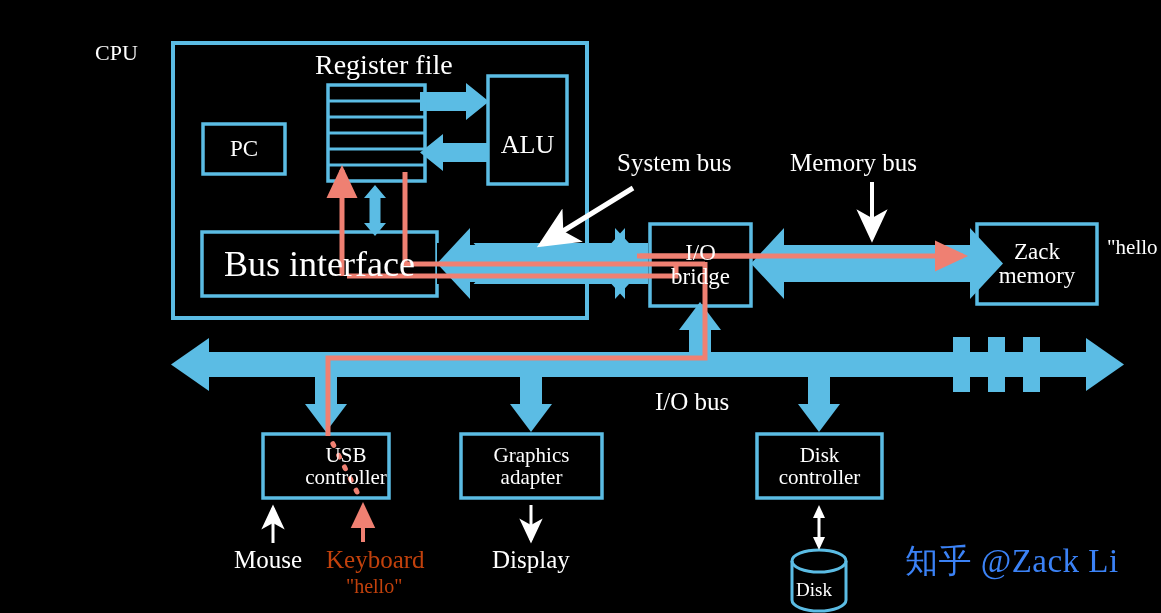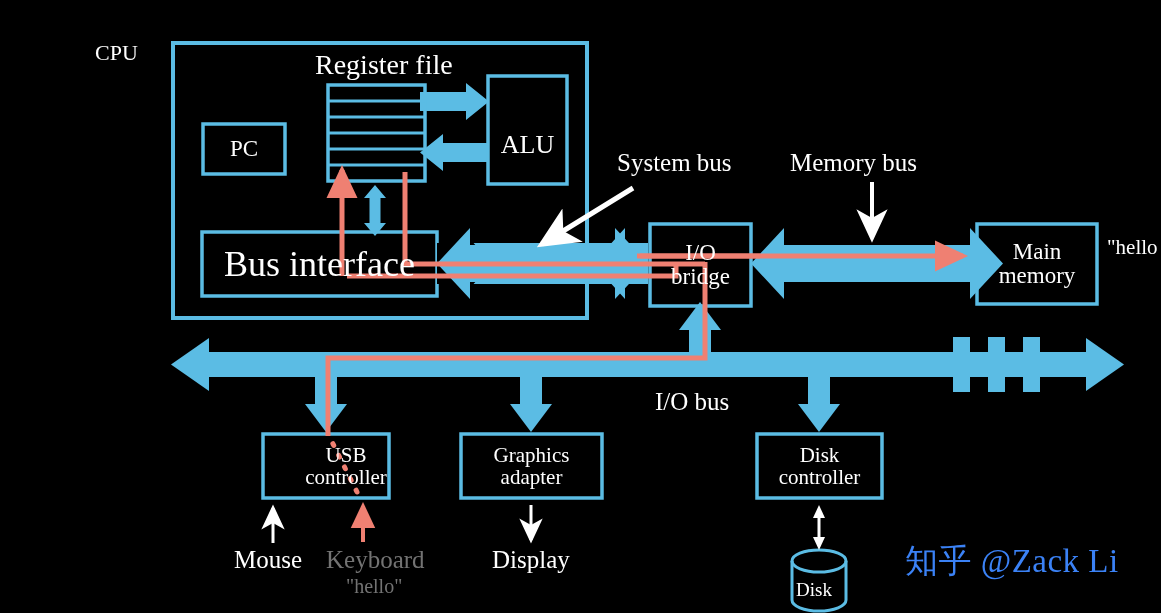--- a/index.html
+++ b/index.html
@@ -25,21 +25,21 @@
   }
   .lbl {
     position: absolute;
     color: #ffffff;
     font-family: "Liberation Serif", "DejaVu Serif", serif;
     white-space: nowrap;
     line-height: 1.08;
     text-align: center;
     pointer-events: none;
   }
-  .lbl.red { color: #737373; }
+  .lbl.red { color: #c2410c; }
   .boxlbl {
     position: absolute;
     display: flex;
     flex-direction: column;
     align-items: center;
     justify-content: center;
     color: #ffffff;
     font-family: "Liberation Serif", "DejaVu Serif", serif;
     line-height: 1.06;
     text-align: center;
@@ -228,21 +228,21 @@
   <div class="boxlbl" style="left:202px; top:232px; width:235px; height:64px; font-size:36px;">
     <span>Bus interface</span>
   </div>
 
   <div class="boxlbl" style="left:650px; top:224px; width:101px; height:82px; font-size:23px;">
     <span>I/O</span>
     <span>bridge</span>
   </div>
 
   <div class="boxlbl" style="left:977px; top:224px; width:120px; height:80px; font-size:23px;">
-    <span>Main</span>
+    <span>Zack</span>
     <span>memory</span>
   </div>
 
   <div class="boxlbl" style="left:263px; top:434px; width:126px; height:64px; font-size:21px;margin-left:20px;">
     <span>USB</span>
     <span>controller</span>
   </div>
 
   <div class="boxlbl" style="left:461px; top:434px; width:141px; height:64px; font-size:21px;text-align:center;">
     <span>Graphics</span>

